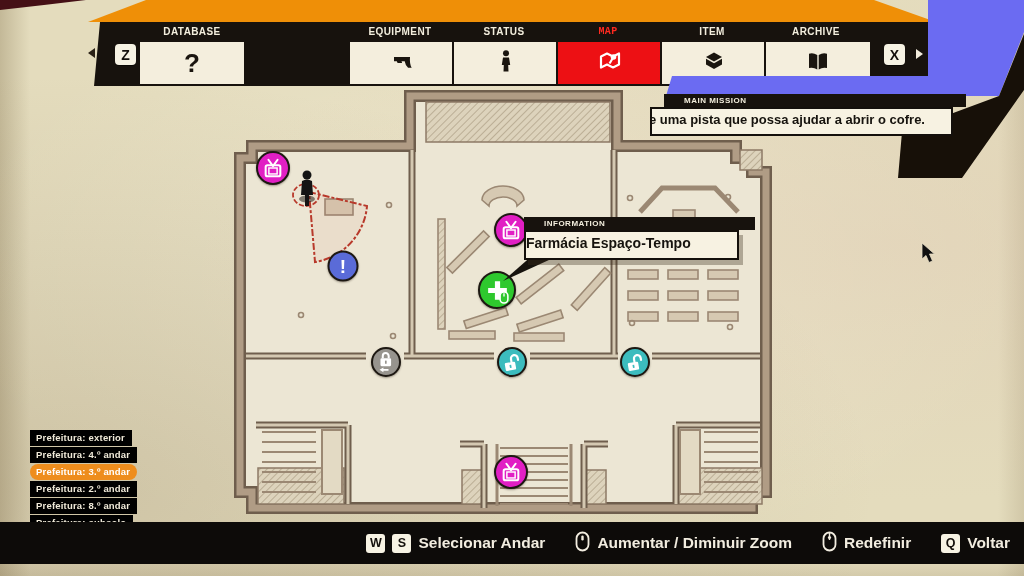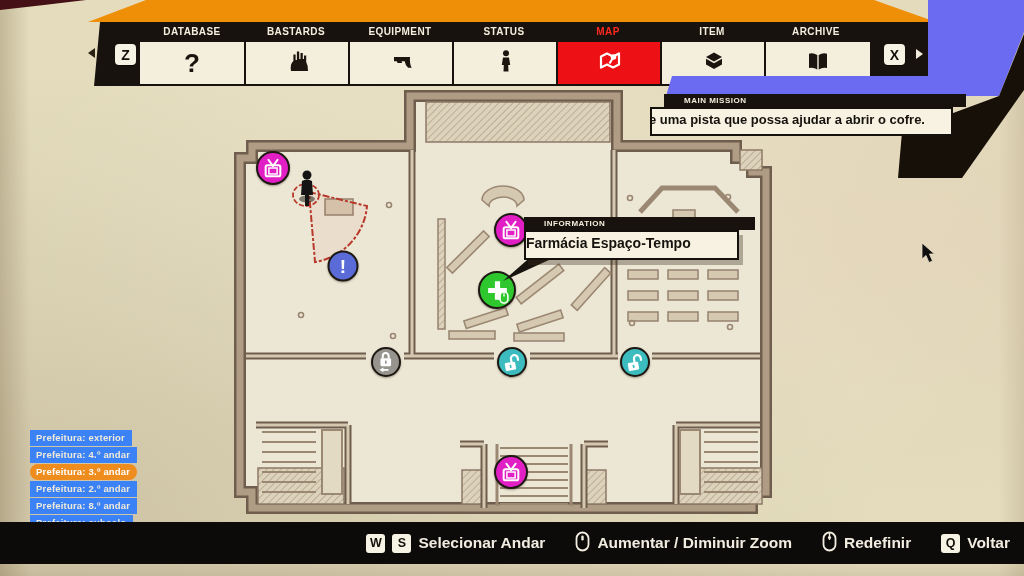--- a/index.html
+++ b/index.html
@@ -27,21 +27,21 @@
   .marker .glyph{color:#fff;font-weight:bold;line-height:1;}
   
   #header{z-index:6;}
   #header-top{left:88px;top:0;width:848px;height:22px;background:#ef8f07;
     clip-path:polygon(58px 0%, 786px 0%, 100% 100%, 0% 100%);}
   #header-bar{left:92px;top:22px;width:844px;height:64px;background:#17120d;
     clip-path:polygon(8px 0%, 100% 0%, calc(100% - 8px) 100%, 2px 100%);}
   .tab-col{position:absolute;top:2px;width:104px;height:62px;}
   .tab-label{height:16px;line-height:16px;text-align:center;color:#f3eedd;
     font-size:10px;font-weight:bold;letter-spacing:.4px;}
-  .tab-col.active .tab-label{color:#ff2a20;}
+  .tab-col.active .tab-label{color:#ff2a20;font-family:Liberation Mono, monospace;}
   .tab-box{position:absolute;top:18px;left:0;width:104px;height:42px;background:#f4eedd;
     display:flex;align-items:center;justify-content:center;}
   .tab-col:not(.first) .tab-box{border-left:2px solid #17120d;}
   .tab-col.active .tab-box{background:#ed1014;}
   .tab-box .qmark{font-size:26px;font-weight:bold;color:#1a150f;}
   .keycap{position:absolute;width:21px;height:21px;background:#f7f3e4;border-radius:4px;
     color:#14100c;font-size:14px;font-weight:bold;display:flex;align-items:center;justify-content:center;
     box-shadow:0 1px 0 rgba(0,0,0,.5);}
   .arrow-left{width:0;height:0;border-top:5px solid transparent;border-bottom:5px solid transparent;
     border-right:7px solid #2a2115;}
@@ -55,21 +55,21 @@
     white-space:nowrap;overflow:hidden;}
   #mission-label{left:664px;top:94px;width:282px;height:13px;}
   #mission-box{left:650px;top:107px;width:299px;height:25px;line-height:22px;font-size:13px;}
   #mission-box span{margin-left:-3px;display:inline-block;}
   #tooltip-label{left:524px;top:217px;width:211px;height:13px;}
   #tooltip-box{left:524px;top:230px;width:211px;height:26px;line-height:23px;font-size:14px;
     text-align:left;box-shadow:4px 5px 0 rgba(60,45,28,.35);}
   #tooltip-tail{left:490px;top:252px;z-index:4;}
   
   #floors{left:30px;top:430px;z-index:4;}
-  .floor-row{width:fit-content;margin-bottom:1px;background:#3b82f6;color:#f0ead9;
+  .floor-row{width:fit-content;margin-bottom:1px;background:#000000;color:#f0ead9;
     font-size:9.5px;font-weight:bold;padding:2px 7px 3px 6px;letter-spacing:.2px;}
   .floor-row.selected{background:#ee8d1d;color:#fff;border-radius:8px;}
   
   #footer{left:0;top:522px;width:1024px;height:42px;background:#0d0b09;z-index:6;
     display:flex;align-items:center;justify-content:flex-end;gap:30px;padding-right:14px;box-sizing:border-box;}
   .foot-item{display:flex;align-items:center;gap:7px;color:#f2ede0;font-size:15.5px;font-weight:bold;}
   .foot-key{width:19px;height:19px;background:#f7f3e4;border-radius:3px;color:#14100c;
     font-size:12.5px;font-weight:bold;display:flex;align-items:center;justify-content:center;}
   #cursor-svg{left:0;top:0;z-index:9;}
 </style>
@@ -175,30 +175,20 @@
   <div id="header-top" class="abs"></div>
   <div id="header-bar" class="abs">
 
     <div class="tab-col first" style="left:48px">
       <div class="tab-label">DATABASE</div>
       <div class="tab-box">
         <span class="qmark">?</span>
       </div>
     </div>
 
-    <div class="tab-col" style="left:152px">
-      <div class="tab-label">BASTARDS</div>
-      <div class="tab-box">
-        <span>
-          <svg width="26" height="26" viewBox="0 0 26 26">
-              <path fill="#1a150f" d="M6 23 q-1.2 -7 2.4 -10 V6.5 h2.2 v5.5 h1.3 V3.5 h2.3 V11 h1.3 V5 h2.3 v6 h1.2 V7.5 h2.2 V14 q2 3.5 1.8 9 z"></path>
-            </svg>
-        </span>
-      </div>
-    </div>
 
     <div class="tab-col" style="left:256px">
       <div class="tab-label">EQUIPMENT</div>
       <div class="tab-box">
         <span>
           <svg width="26" height="26" viewBox="0 0 26 26">
               <g transform="translate(26,0) scale(-1,1)">
                 <path fill="#1a150f" d="M4 9 h17 v4.2 h-2.8 l-.8 1.8 h-4.6 l.7 -1.8 h-3.2 q-.6 4 -3.4 6.5 h-3.6 q2.3 -3.5 1.7 -10.7 z"></path>
               </g>
             </svg>

